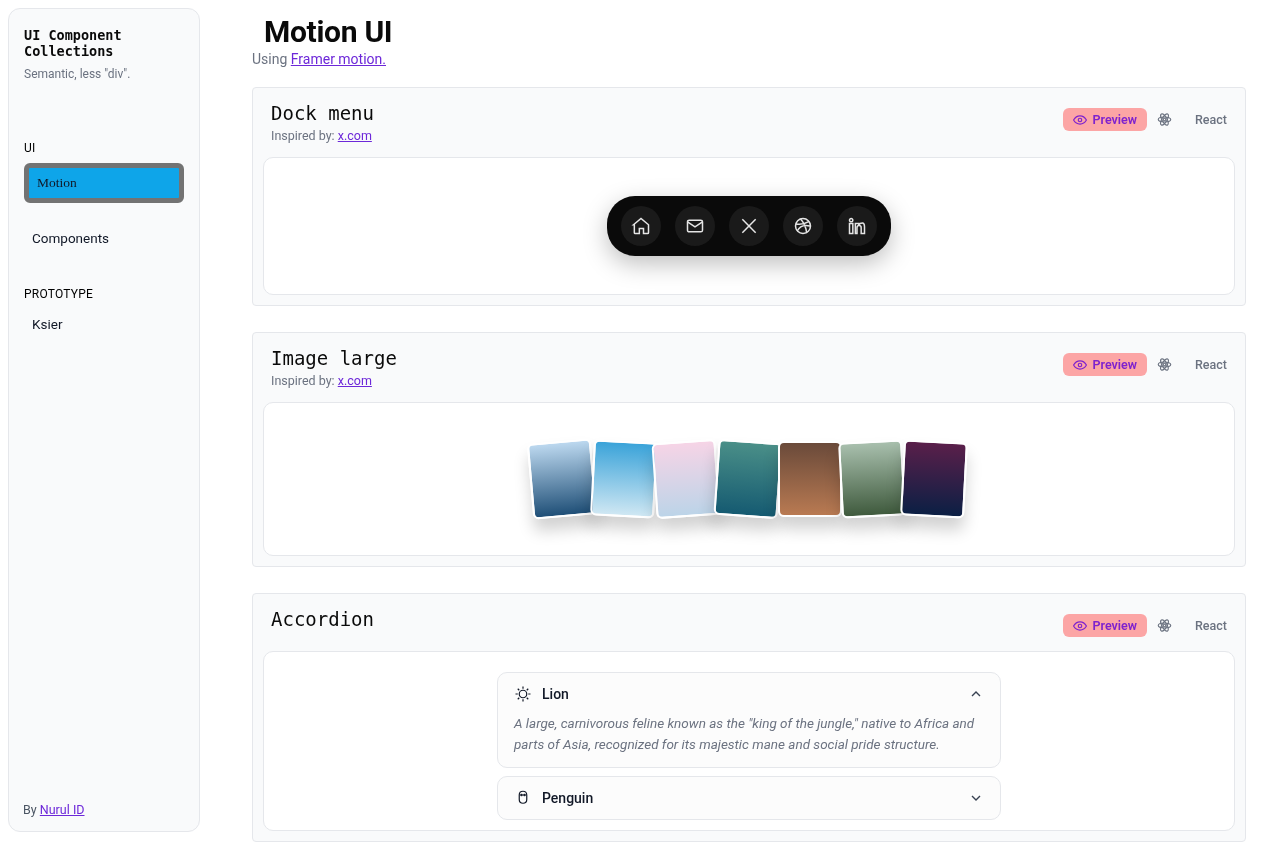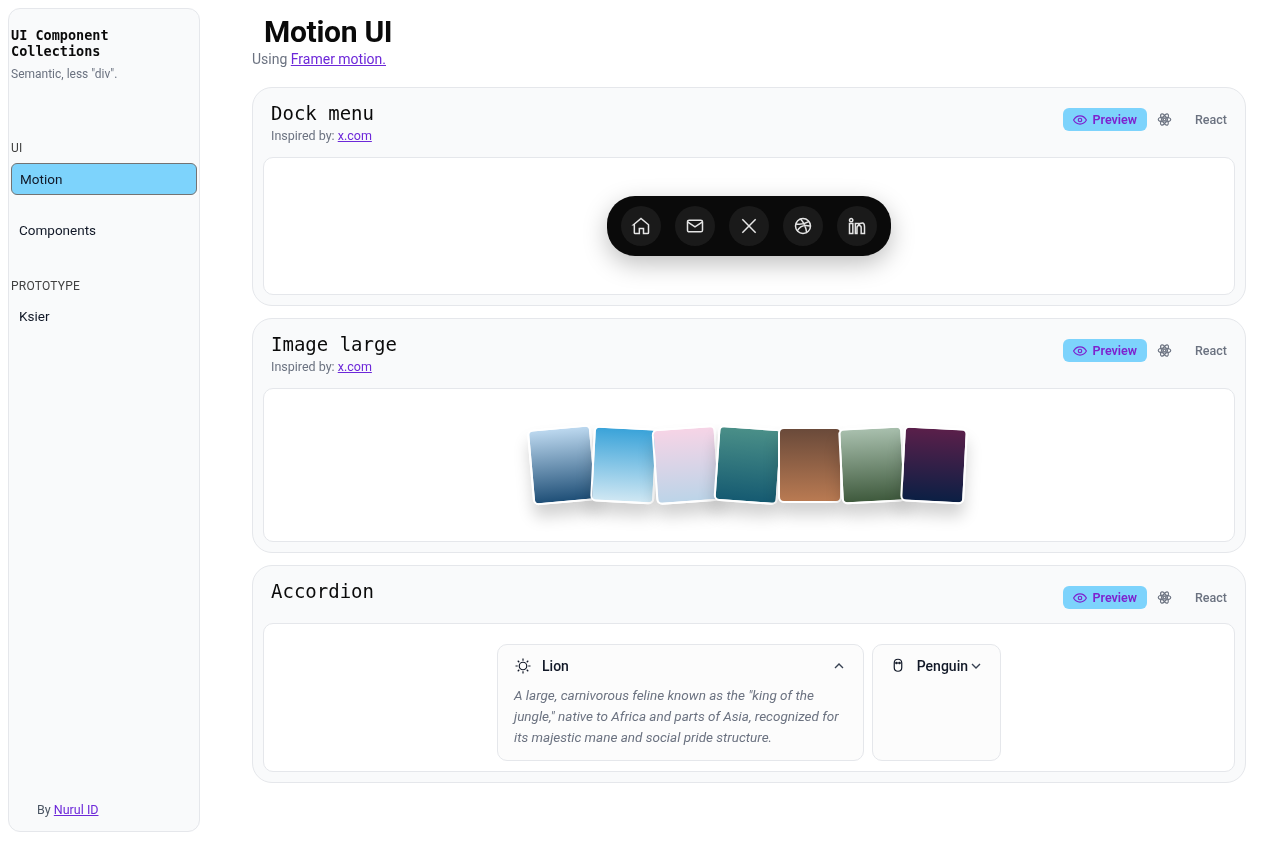--- a/index.html
+++ b/index.html
@@ -10,79 +10,79 @@
     color: #0a0a0a;
     font-size: 14px;
   }
   .layout { display: flex; width: 1280px; }
   .sidebar {
     width: 192px;
     margin: 8px;
     background: #f9fafb;
     border: 1px solid #e5e7eb;
     border-radius: 12px;
-    padding: 18px 2px;
+    padding: 18px 15px;
     height: 824px;
     display: flex;
     flex-direction: column;
     position: relative;
   }
   .sidebar-title {
     font-family: ui-monospace, Menlo, Consolas, monospace;
     font-weight: 700;
     font-size: 13.5px;
     margin-bottom: 8px;
   }
   .sidebar-sub { color: #6b7280; font-size: 12px; margin-bottom: 60px; }
-  .nav-section-label { color: #404040; font-size: 12px; margin-bottom: 8px; letter-spacing: .02em; }
+  .nav-section-label { color: #000000; font-size: 12px; margin-bottom: 8px; letter-spacing: .02em; }
   .nav-item {
     font-size: 13.5px;
     padding: 7px 8px;
     border-radius: 6px;
     cursor: pointer;
     color: #111827;
   }
-  .nav-item.active { background: #7dd3fc; border: 1px solid #737373; }
+  .nav-item.active { background: #0ea5e9; border: 5px solid #737373; font-family: Liberation Serif, serif; }
   .nav-item + .nav-item { margin-top: 20px; }
   .nav-group { margin-bottom: 34px; }
   .sidebar-footer {
-    position: absolute; bottom: 14px; left: 28px;
+    position: absolute; bottom: 14px; left: 14px;
     font-size: 12.5px; color: #4b5563; text-align: right;
   }
   .sidebar-footer a, .link { color: #6d28d9; text-decoration: underline; cursor: pointer; }
   .main {
     flex: 1;
     padding: 8px 34px 0 44px;
   }
   .page-title { font-size: 30px; font-weight: 700; margin: 6px 12px 2px; letter-spacing: -.01em; }
   .page-sub { color: #6b7280; font-size: 14px; margin-bottom: 20px; }
   .card {
     border: 1px solid #e5e7eb;
-    border-radius: 20px;
+    border-radius: 4px;
     background: #f9fafb;
-    margin-bottom: 12px;
+    margin-bottom: 26px;
   }
   .card-head {
     padding: 14px 18px 10px;
     display: flex;
     justify-content: space-between;
     align-items: flex-start;
   }
   .card-title-wrap {}
   .card-title {
     font-family: ui-monospace, Menlo, Consolas, monospace;
     font-size: 19px;
     font-weight: 500;
     margin: 0 0 4px;
   }
   .card-sub { font-size: 12.5px; color: #6b7280; }
   .pill-group { display: flex; gap: 10px; align-items: center; margin-top: 6px; }
   .pill {
     display: inline-flex; align-items: center; gap: 5px;
-    background: #7dd3fc;
+    background: #fca5a5;
     color: #7e22ce;
     border-radius: 6px;
     padding: 4px 10px;
     font-size: 12.5px;
     font-weight: 600;
     cursor: pointer;
   }
   .pill svg { width: 14px; height: 14px; stroke: #7e22ce; }
   .tab-link {
     display: inline-flex; align-items: center; gap: 23px;
@@ -131,21 +131,21 @@
   .imgcard:nth-child(3){ transform: rotate(-4deg); background: linear-gradient(#f6d4e6,#bcd4e8); }
   .imgcard:nth-child(4){ transform: rotate(4deg); background: linear-gradient(#4a8f88,#155a71); }
   .imgcard:nth-child(5){ transform: rotate(0deg); background: linear-gradient(#6a4a3a,#b97a52); }
   .imgcard:nth-child(6){ transform: rotate(-3deg); background: linear-gradient(#a8bfad,#3f5a3d); }
   .imgcard:nth-child(7){ transform: rotate(3deg); background: linear-gradient(#5a1f4a,#0b1f44); }
   
   .card-body.accordion-body { padding: 20px 20px 10px; }
   .accordion {
     width: 504px;
     display: flex;
-    flex-direction: row;
+    flex-direction: column;
     gap: 8px;
   }
   .acc-item {
     border: 1px solid #e5e7eb;
     background: #fcfcfc;
     border-radius: 10px;
     padding: 12px 16px;
   }
   .acc-head {
     display: flex; align-items: center; justify-content: space-between;

